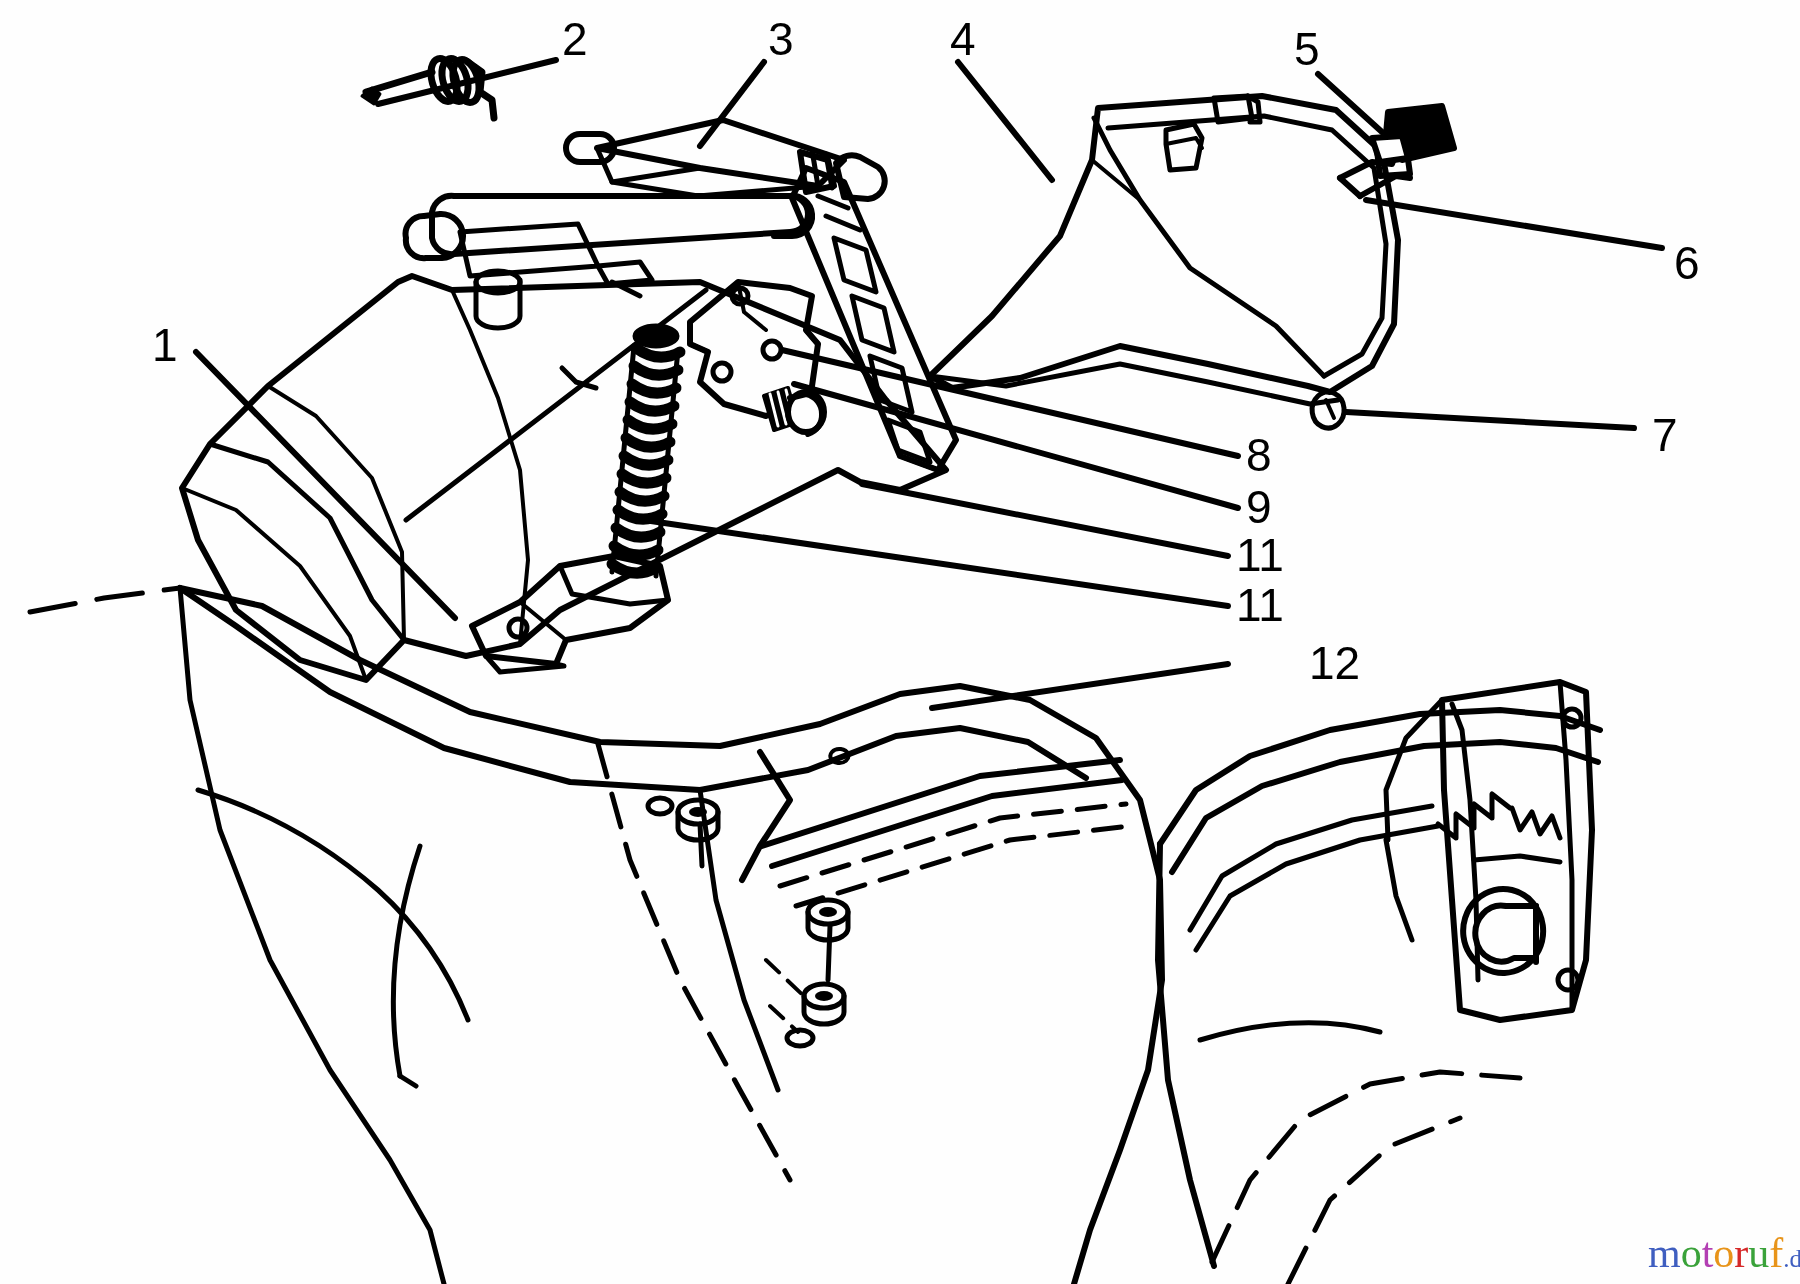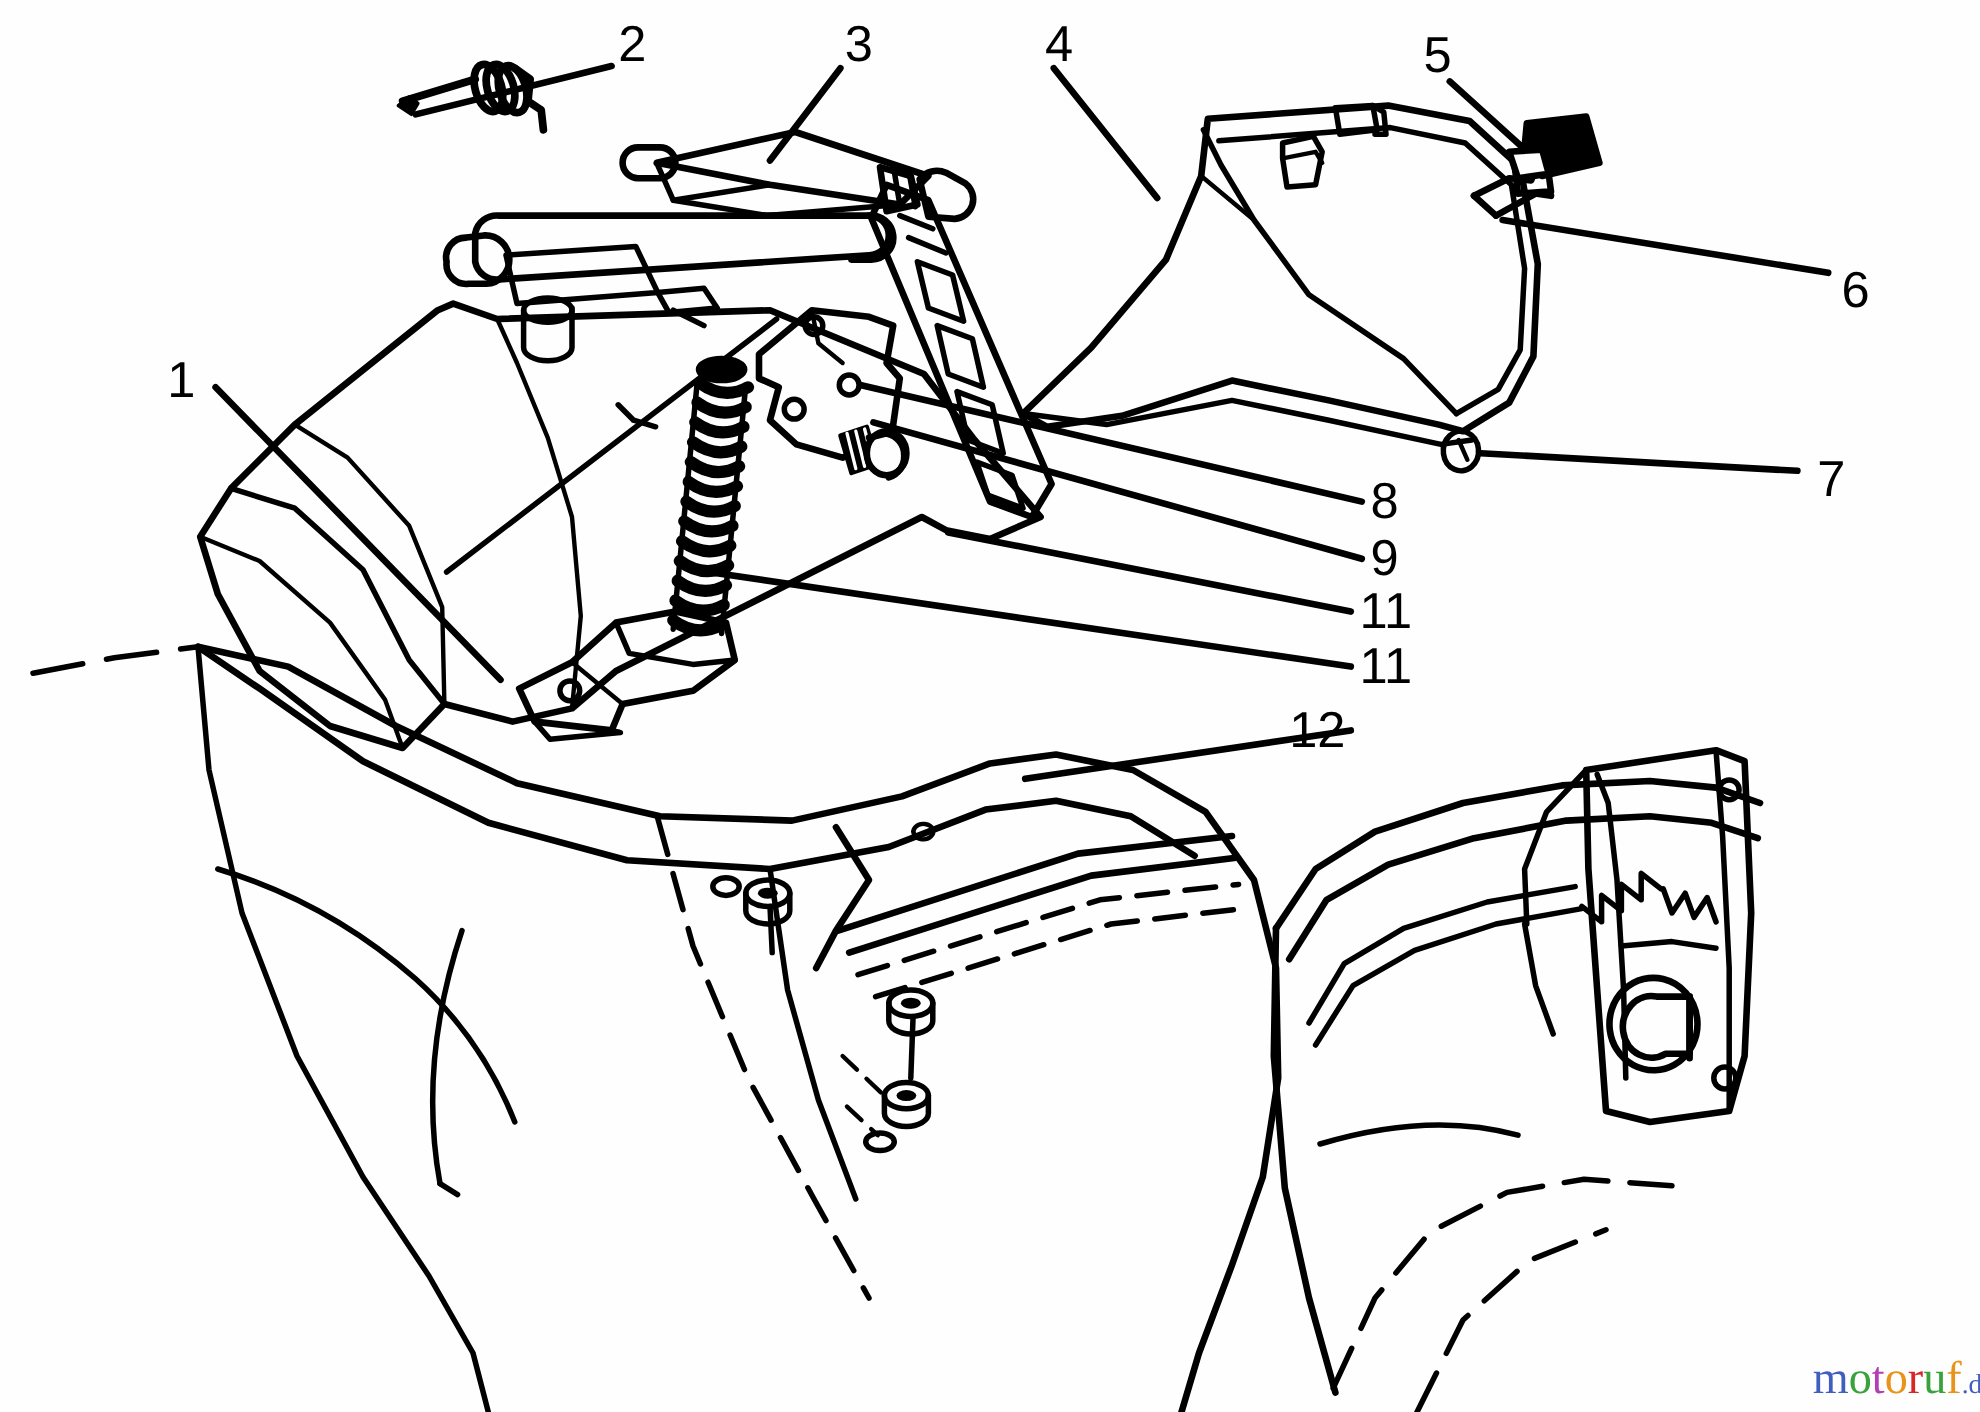--- a/index.html
+++ b/index.html
@@ -283,19 +283,19 @@
   <div class="callout" style="left:562px;top:16px;">2</div>
   <div class="callout" style="left:768px;top:16px;">3</div>
   <div class="callout" style="left:950px;top:16px;">4</div>
   <div class="callout" style="left:1294px;top:26px;">5</div>
   <div class="callout" style="left:1674px;top:240px;">6</div>
   <div class="callout" style="left:1652px;top:412px;">7</div>
   <div class="callout" style="left:1246px;top:432px;">8</div>
   <div class="callout" style="left:1246px;top:484px;">9</div>
   <div class="callout" style="left:1236px;top:532px;">11</div>
   <div class="callout" style="left:1236px;top:582px;">11</div>
-  <div class="callout" style="left:1172px;top:640px;">12</div>
+  <div class="callout" style="left:1309px;top:640px;">12</div>
 
   <div id="watermark">
     <span style="color:#3f5ec0;">m</span><span style="color:#3aa23a;">o</span><span style="color:#b33fb3;">t</span><span style="color:#e8941a;">o</span><span style="color:#d62828;">r</span><span style="color:#3aa23a;">u</span><span style="color:#e8941a;">f</span><span class="wm-suffix" style="color:#3f5ec0;">.de</span>
   </div>
 
 </div>
 
 </body></html>

